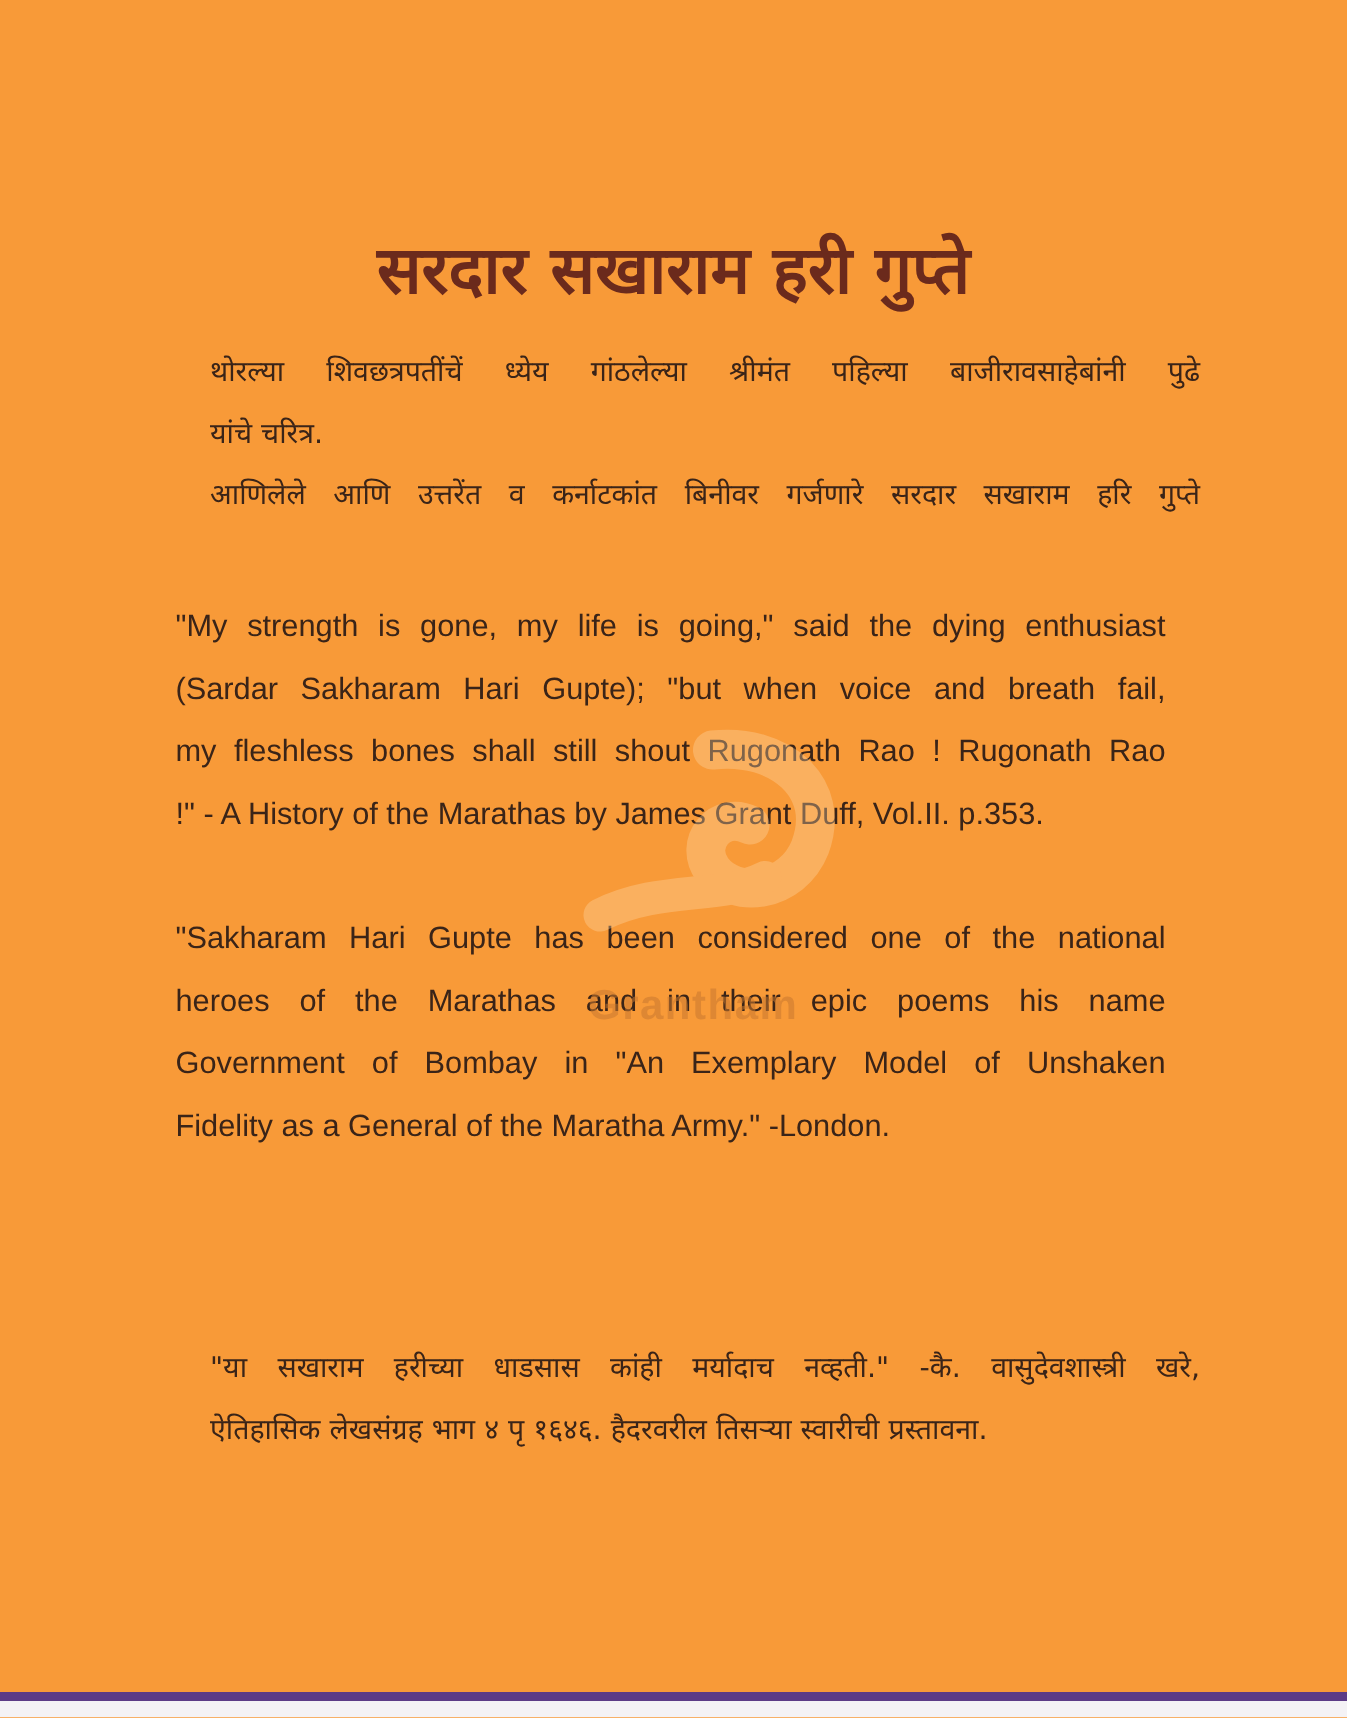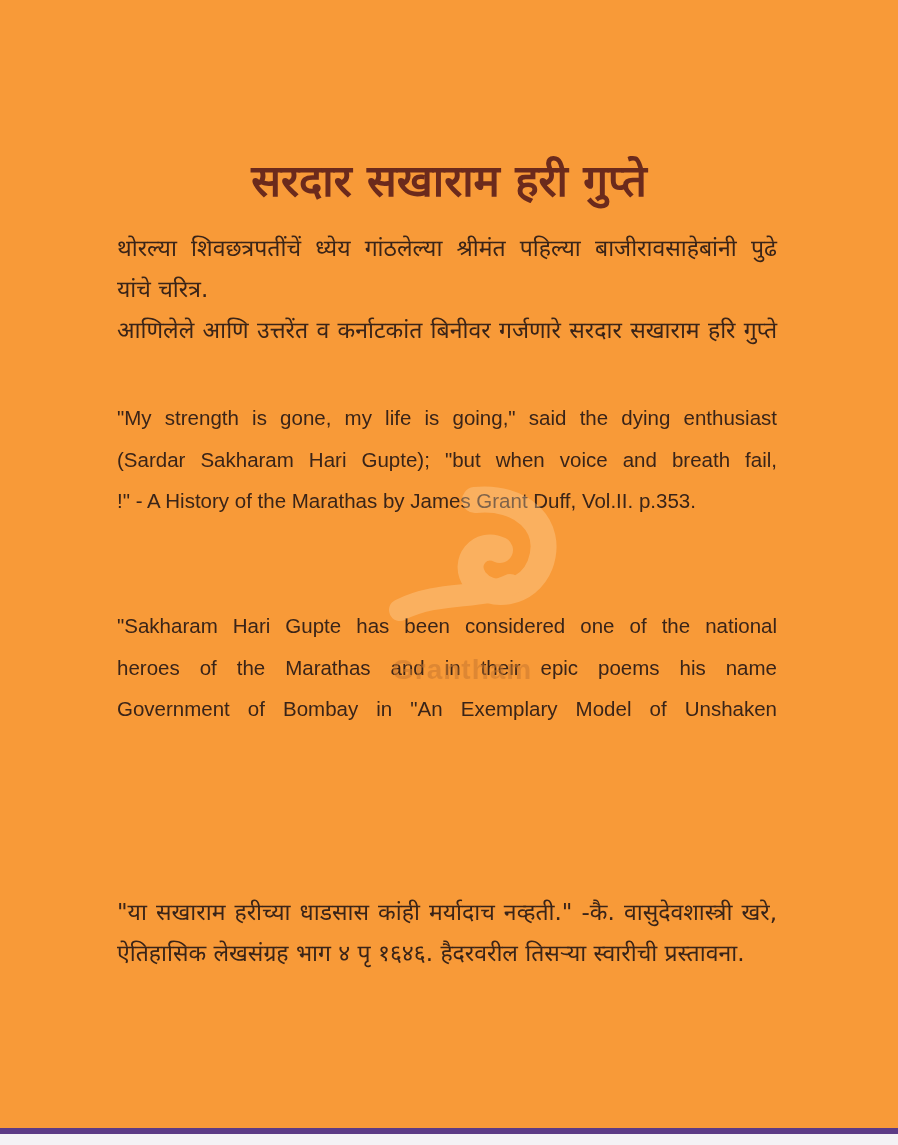--- a/index.html
+++ b/index.html
@@ -9,21 +9,21 @@
     font-family: "DejaVu Sans", sans-serif;
     color: #3a2418;
   }
   .page { position: absolute; left: 0; top: 0; width: 898px; height: 908px; background: #f89a38; }
   .title {
     position: absolute; top: 150px; left: 0; width: 898px; text-align: center;
     font-family: "DejaVu Serif", serif; font-weight: bold; font-size: 44px;
     color: #6b2a1c; line-height: 62px;
   }
   .para { position: absolute; left: 117px; width: 660px; margin: 0; }
-  .dev { font-size: 23px; line-height: 41px; color: #3a2418; text-align: justify; }
+  .dev { font-size: 19px; line-height: 41px; color: #3a2418; text-align: justify; margin-left: 23px; }
   .eng { font-family: "Liberation Sans", sans-serif; font-size: 20.5px; line-height: 41.5px; color: #3a2418; text-align: justify; }
   .p1 { top: 228px; }
   .p2 { top: 397px; }
   .p3 { top: 605px; }
   .p4 { top: 892px; }
   .line { display: block; white-space: nowrap; }
   .just { text-align-last: justify; display: block; white-space: normal; }
   .watermark {
     position: absolute; left: 380px; top: 480px; width: 200px; height: 200px;
     pointer-events: none; opacity: 0.35;
@@ -44,27 +44,29 @@
 
   <div class="para dev p1">
     <span class="line just">थोरल्या शिवछत्रपतींचें ध्येय गांठलेल्या श्रीमंत पहिल्या बाजीरावसाहेबांनी पुढे</span>
     <span class="line">यांचे चरित्र.</span>
     <span class="line just">आणिलेले आणि उत्तरेंत व कर्नाटकांत बिनीवर गर्जणारे सरदार सखाराम हरि गुप्ते</span>
   </div>
 
   <div class="para eng p2">
     <span class="line just">"My strength is gone, my life is going," said the dying enthusiast</span>
     <span class="line just">(Sardar Sakharam Hari Gupte); "but when voice and breath fail,</span>
+    <span class="line just">my fleshless bones shall still shout Rugonath Rao ! Rugonath Rao</span>
     <span class="line">!" - A History of the Marathas by James Grant Duff, Vol.II. p.353.</span>
   </div>
 
   <div class="para eng p3">
     <span class="line just">"Sakharam Hari Gupte has been considered one of the national</span>
     <span class="line just">heroes of the Marathas and in their epic poems his name</span>
     <span class="line just">Government of Bombay in "An Exemplary Model of Unshaken</span>
+    <span class="line">Fidelity as a General of the Maratha Army." -London.</span>
   </div>
 
   <div class="para dev p4">
     <span class="line just">"या सखाराम हरीच्या धाडसास कांही मर्यादाच नव्हती." -कै. वासुदेवशास्त्री खरे,</span>
     <span class="line">ऐतिहासिक लेखसंग्रह भाग ४ पृ १६४६. हैदरवरील तिसऱ्या स्वारीची प्रस्तावना.</span>
   </div>
 
   <svg class="watermark" viewBox="0 0 200 200">
     <path d="M95 20 C140 15 175 45 160 85 C148 115 110 120 95 100 C82 82 100 60 120 70" fill="none" stroke="#ffd9a8" stroke-width="26" stroke-linecap="round"></path>
     <path d="M20 130 C60 110 100 120 130 105" fill="none" stroke="#ffd9a8" stroke-width="22" stroke-linecap="round"></path>

